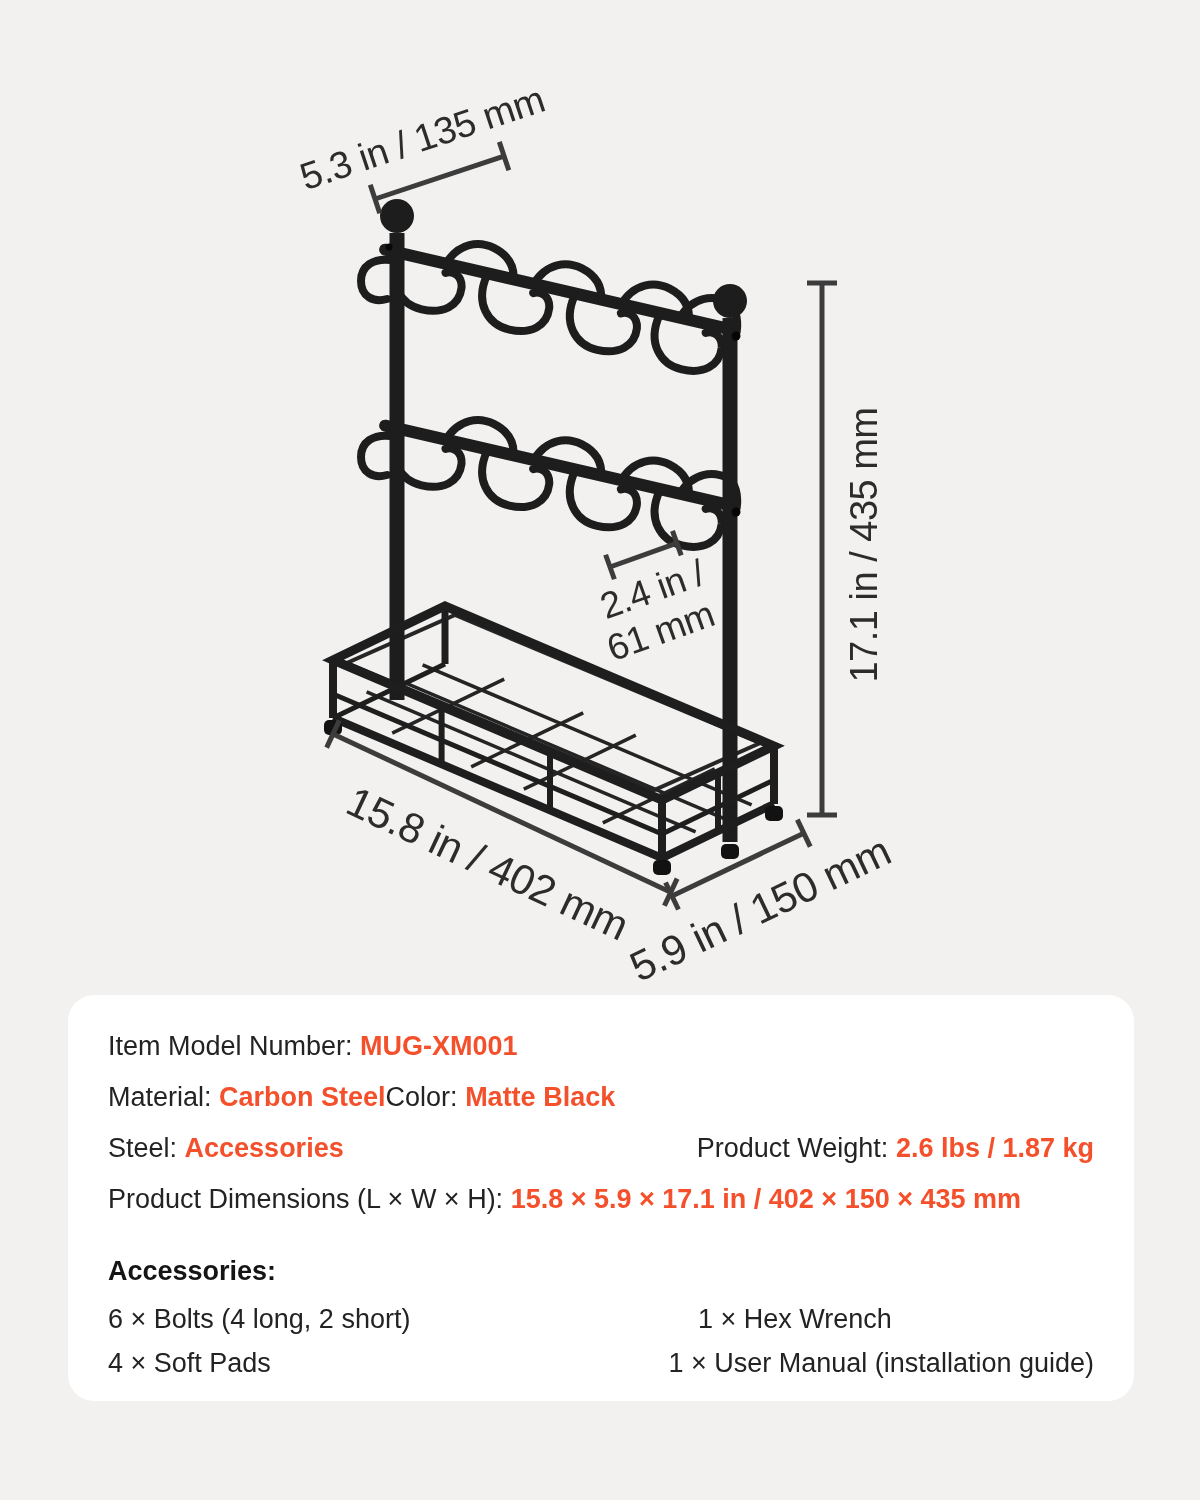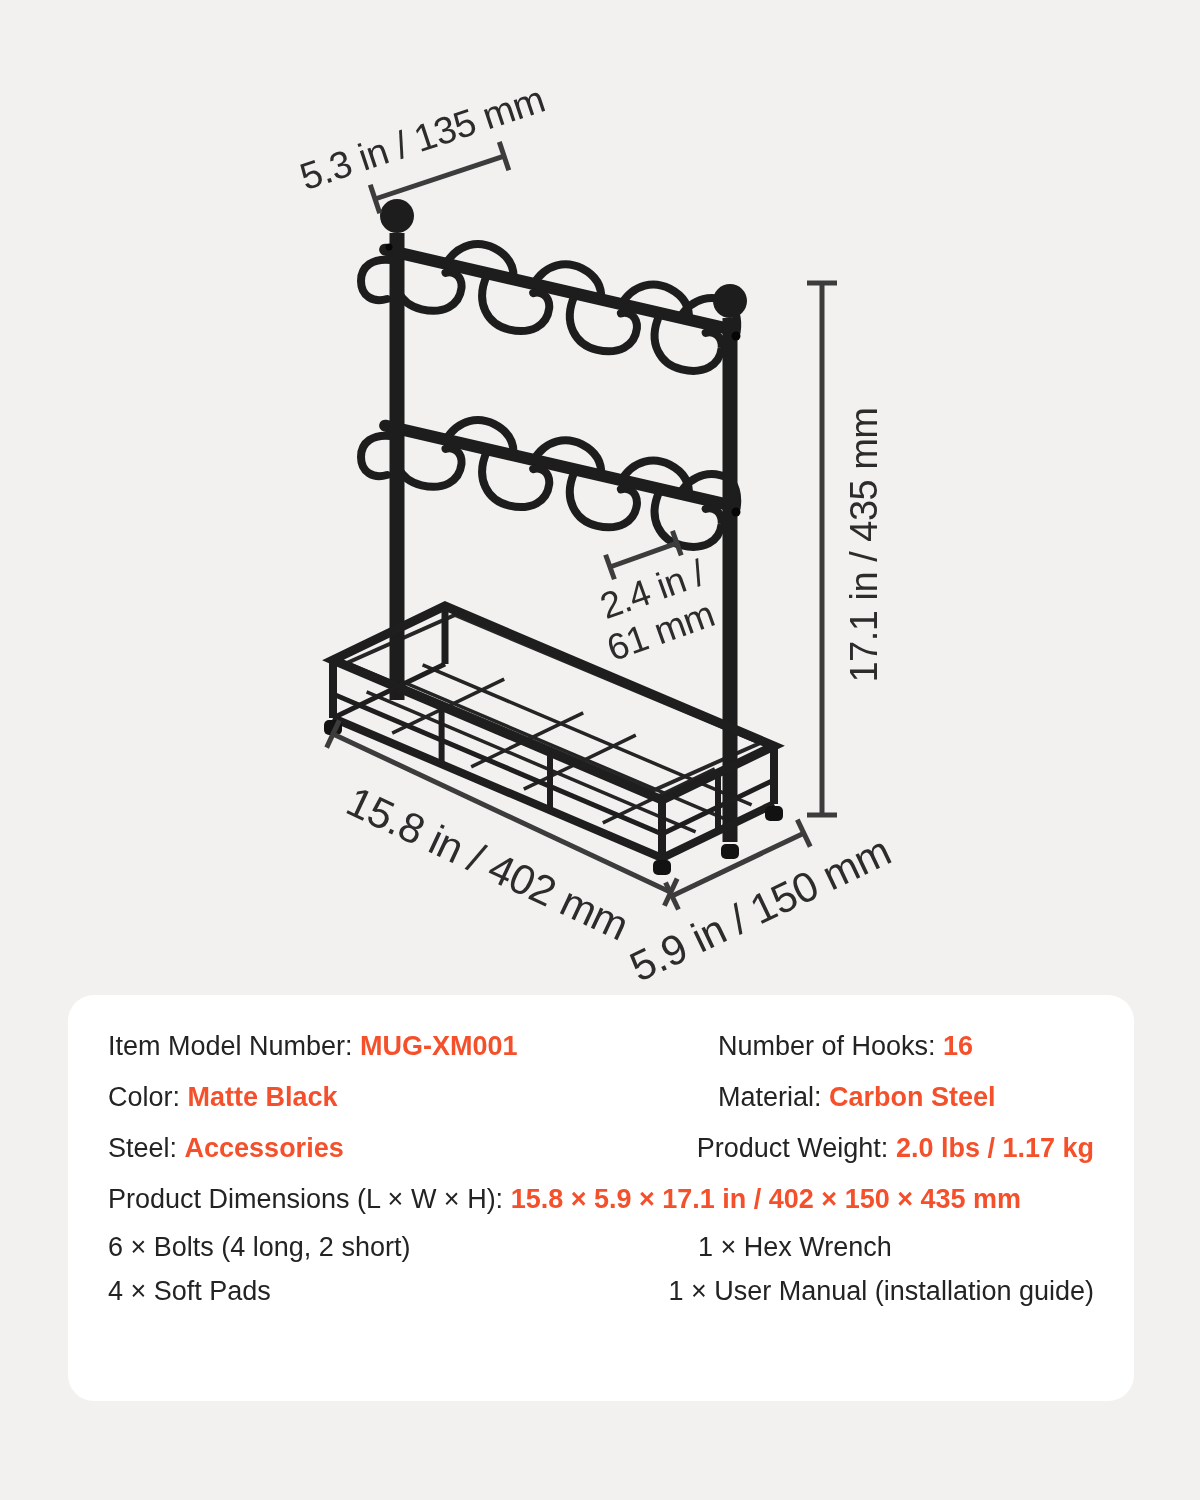--- a/index.html
+++ b/index.html
@@ -168,37 +168,37 @@
       </g>
       <text class="dim-label" x="74" y="64" text-anchor="middle" style="font-size:42px">5.9 in / 150 mm</text>
     </g>
   </svg>
 
   
   <div class="spec-panel">
 
     <div class="spec-row">
       <span class="spec-cell left"><span class="spec-lbl">Item Model Number: </span><span class="spec-val" style="color:#f4502b">MUG-XM001</span></span>
-      <span class="spec-cell"><span class="spec-lbl">Number of Hooks: </span><span class="spec-val" style="color:#f4502b">16</span></span>
-    </div>
-
-    <div class="spec-row">
+    </div>
+
+    <div class="spec-row">
+      <span class="spec-cell"><span class="spec-lbl">Material: </span><span class="spec-val" style="color:#f4502b">Carbon Steel</span></span>
       <span class="spec-cell left"><span class="spec-lbl">Color: </span><span class="spec-val" style="color:#f4502b">Matte Black</span></span>
-      <span class="spec-cell"><span class="spec-lbl">Material: </span><span class="spec-val" style="color:#f4502b">Carbon Steel</span></span>
     </div>
 
     <div class="spec-row">
       <span class="spec-cell left"><span class="spec-lbl">Steel: </span><span class="spec-val" style="color:#f4502b">Accessories</span></span>
-      <span class="spec-cell"><span class="spec-lbl">Product Weight: </span><span class="spec-val" style="color:#f4502b">2.0 lbs / 1.17 kg</span></span>
+      <span class="spec-cell"><span class="spec-lbl">Product Weight: </span><span class="spec-val" style="color:#f4502b">2.6 lbs / 1.87 kg</span></span>
     </div>
 
     <div class="spec-row">
       <span class="spec-cell"><span class="spec-lbl">Product Dimensions (L × W × H): </span><span class="spec-val" style="color:#f4502b">15.8 × 5.9 × 17.1 in / 402 × 150 × 435 mm</span></span>
     </div>
 
+    <div class="acc-title">Accessories:</div>
 
     <div class="acc-row">
       <span class="acc-cell left">6 × Bolts (4 long, 2 short)</span>
       <span class="acc-cell">1 × Hex Wrench</span>
     </div>
     <div class="acc-row">
       <span class="acc-cell left">4 × Soft Pads</span>
       <span class="acc-cell">1 × User Manual (installation guide)</span>
     </div>
 

